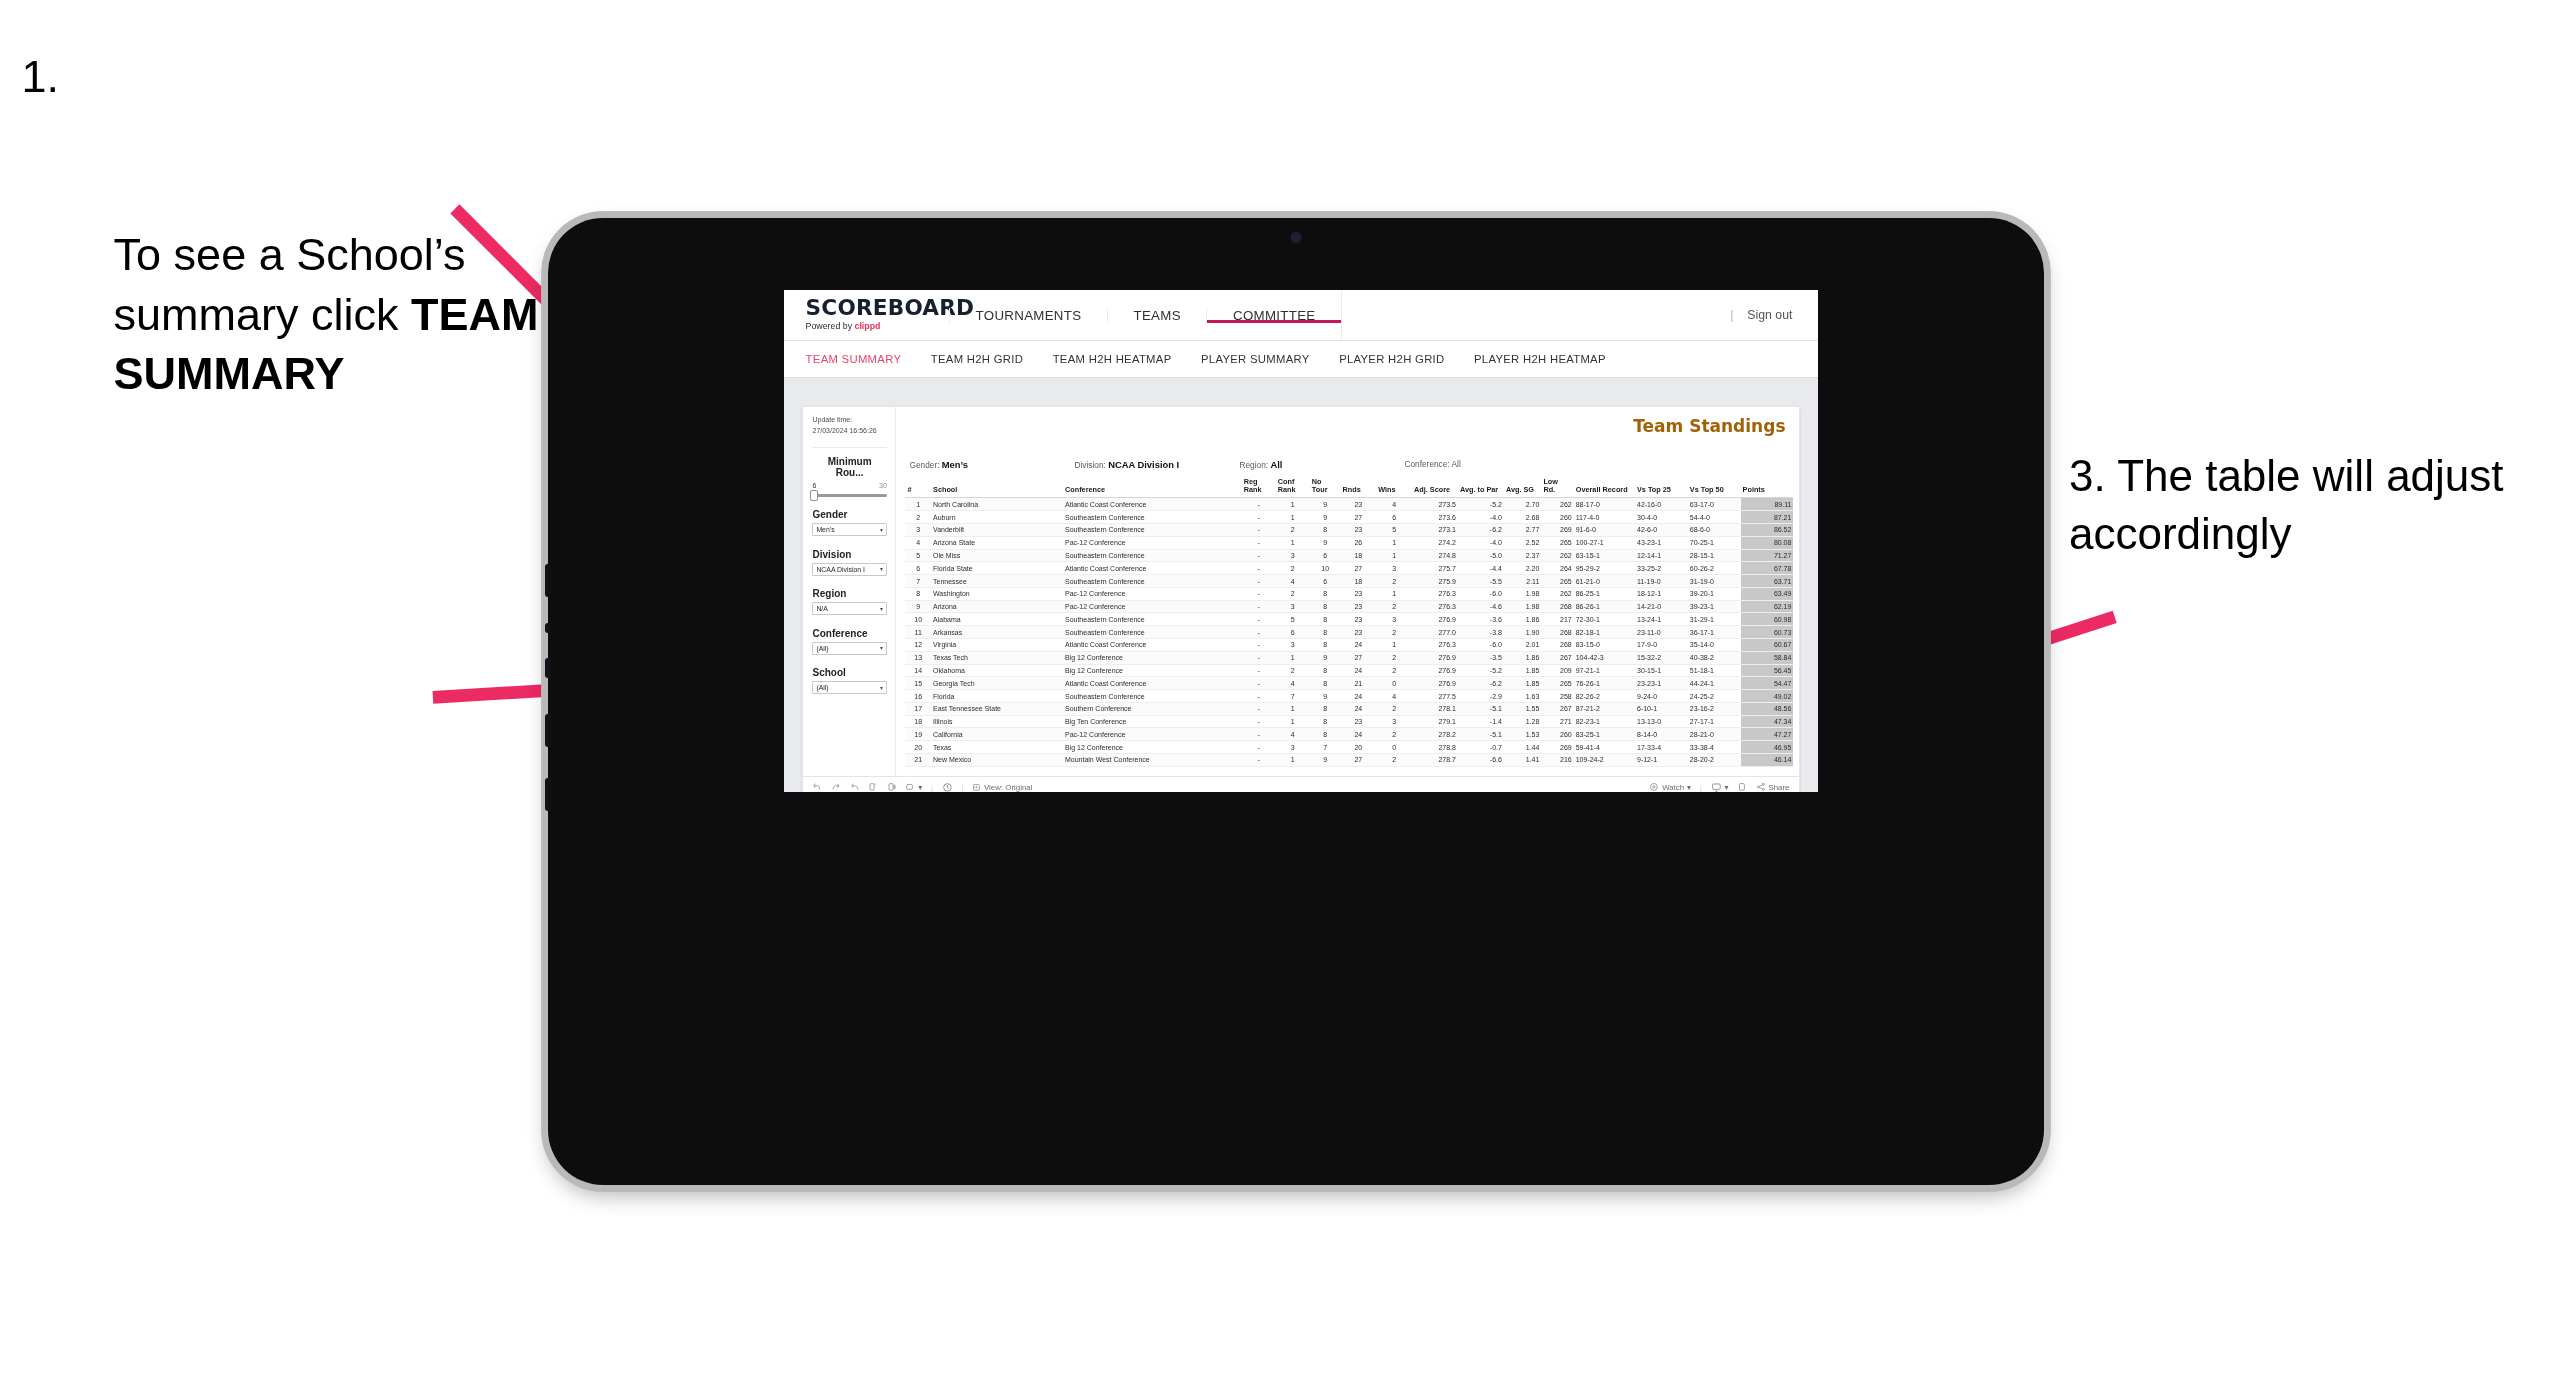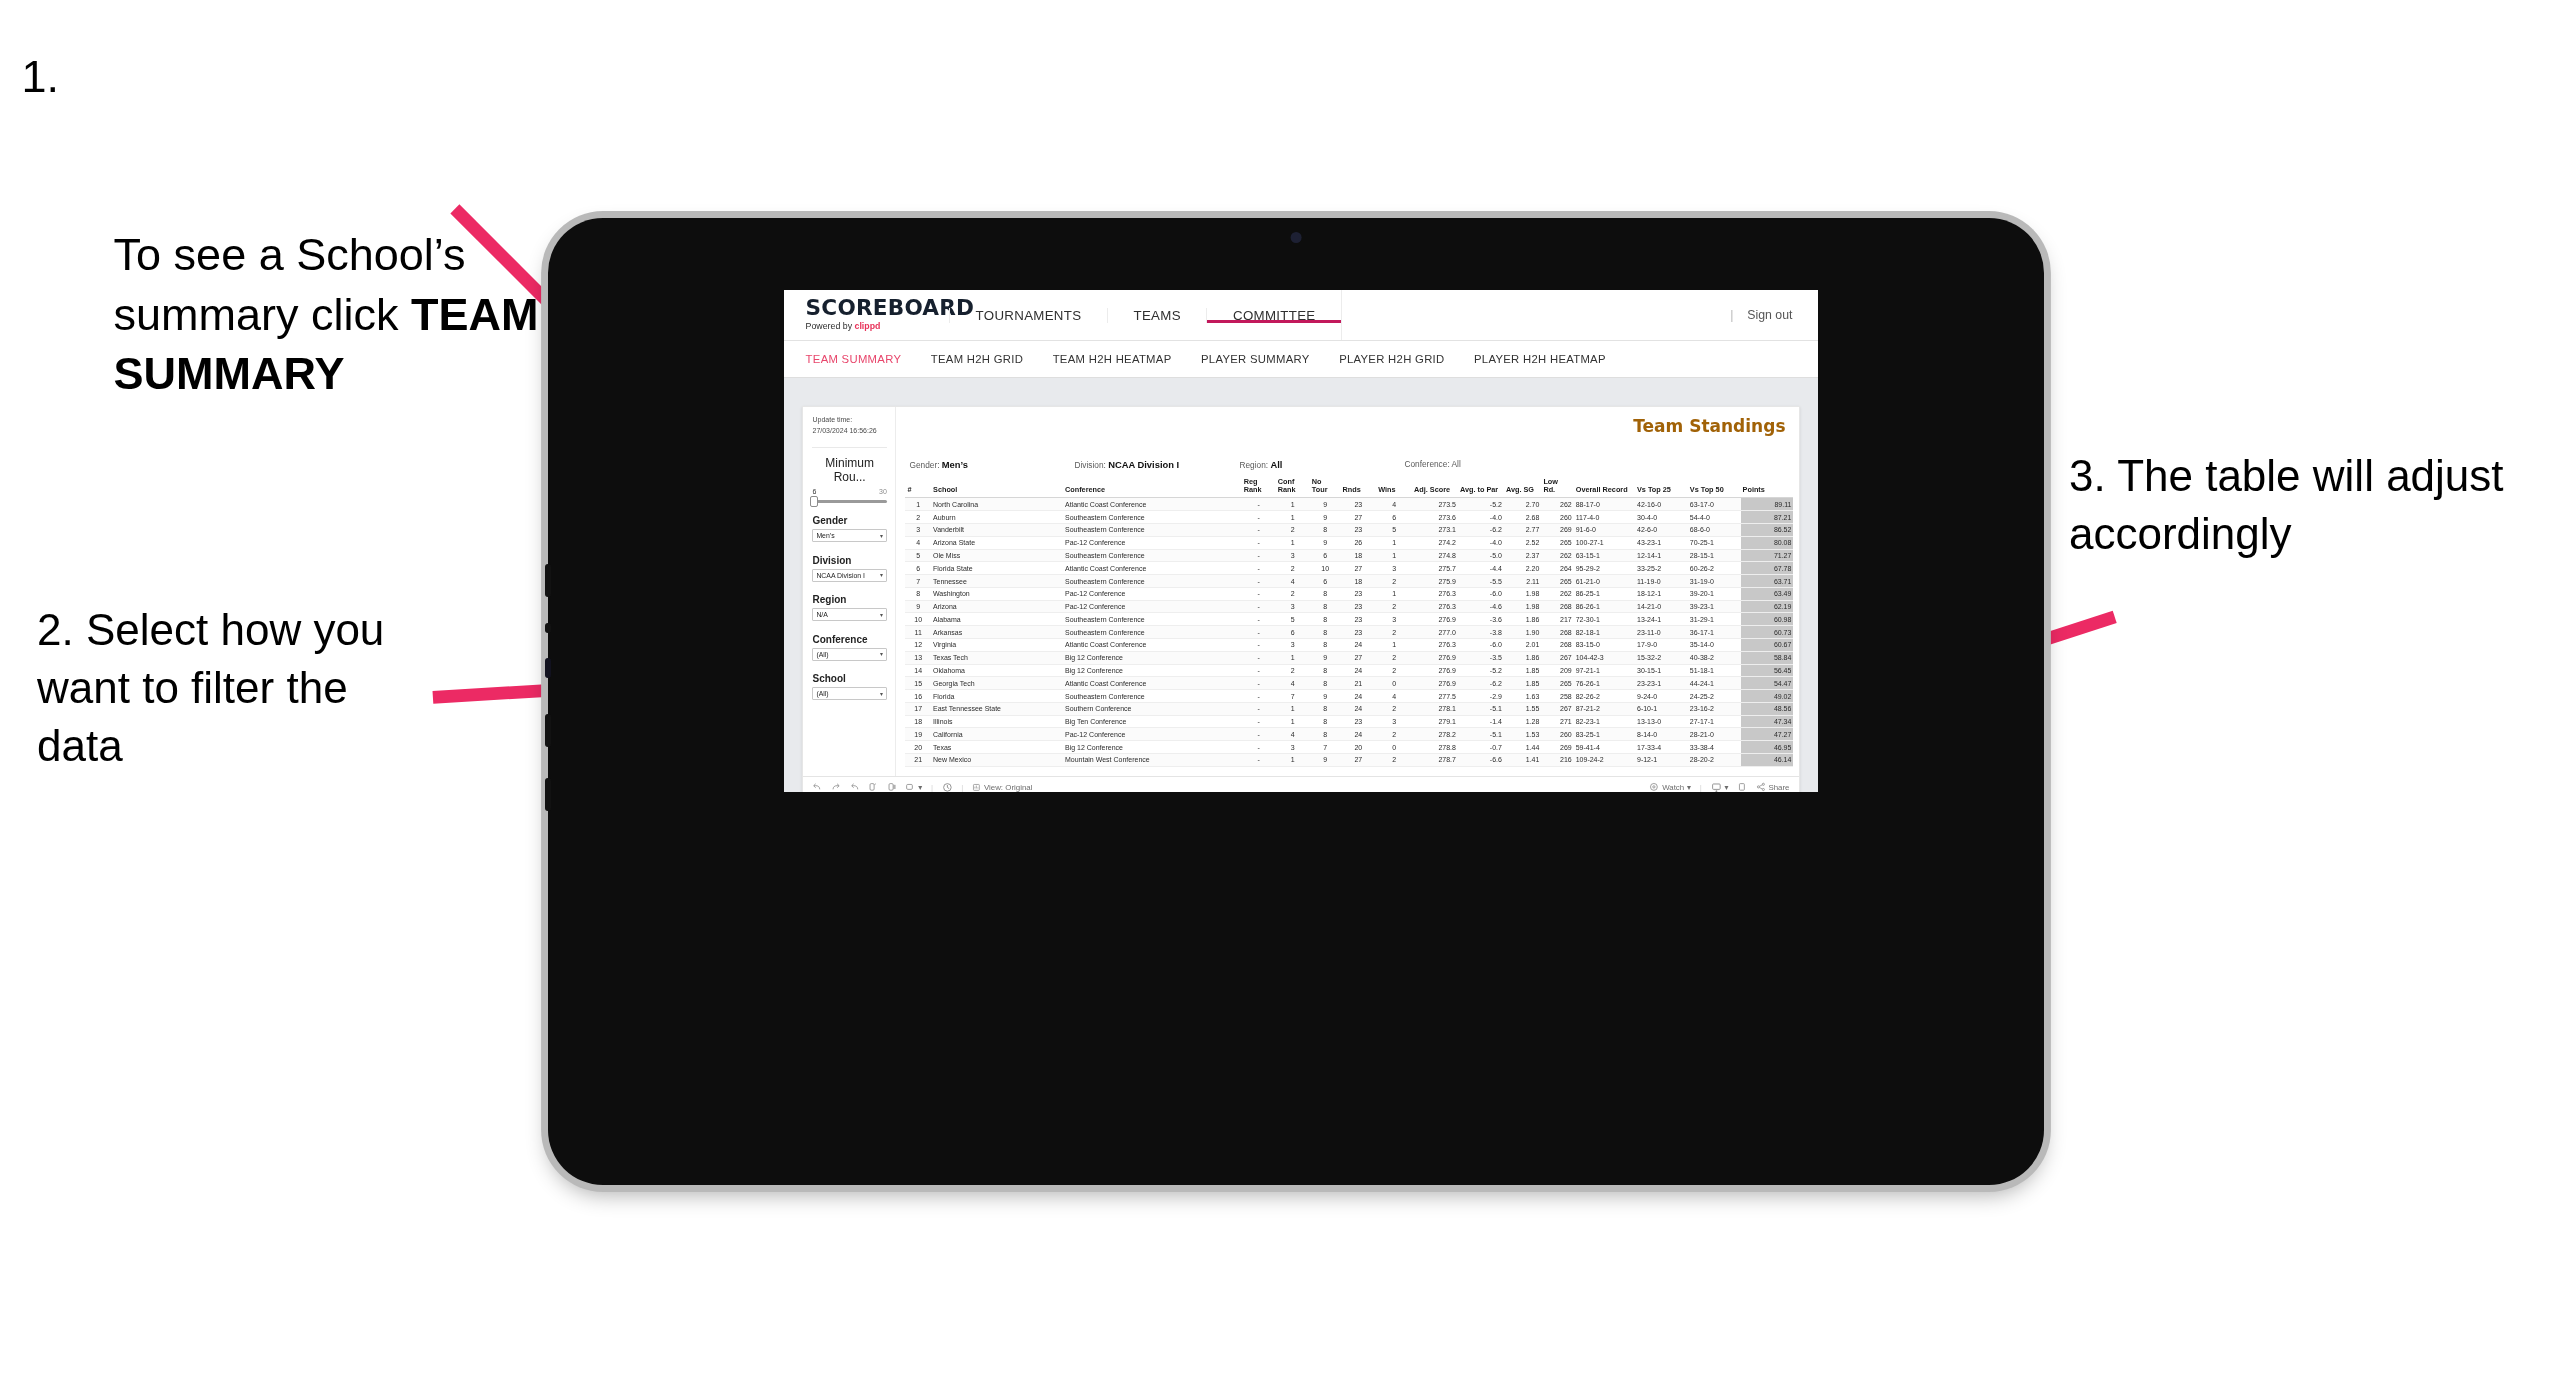--- a/index.html
+++ b/index.html
@@ -111,21 +111,21 @@
   .fsep { border-top: 1px solid #e9e9e9; margin: 10.8px 0 7.9px 0; }
   .fgroup { margin-bottom: 12.8px; }
   .flabel { font-size: 10px; font-weight: bold; color: #222; margin-bottom: 2.9px; }
   .fselect {
     height: 12.8px; border: 1px solid #c8c8c8; background: #fff; border-radius: 1px;
     font-size: 6.9px; color: #222; display: flex; align-items: center;
     padding: 0 2.9px; justify-content: space-between; cursor: pointer;
   }
   .fselect .caret { font-size: 5.9px; color: #555; }
   .slidergroup { text-align: center; }
-  .sliderlabel { font-size: 12px; font-weight: normal; color: #222; }
+  .sliderlabel { font-size: 10px; font-weight: bold; color: #222; }
   .sliderends { display: flex; justify-content: space-between; font-size: 7px; color: #333; margin-top: 3.9px; }
   .sliderends .max { color: #8b8b8b; }
   .slidertrack {
     position: relative; height: 2.9px; background: #9a9a9a; border-radius: 2px; margin-top: 4.9px;
   }
   .sliderknob {
     position: absolute; left: -2px; top: -3.9px; width: 7.9px; height: 10.8px;
     background: #fff; border: 1px solid #8d8d8d; border-radius: 2px;
   }
 
@@ -170,21 +170,20 @@
 </head>
 <body>
 
 <div id="stage">
 
   <div class="anno anno-1">
     <span class="num">1.</span>
     <span class="body"><span>To see a School’s summary click </span><b>TEAM SUMMARY</b></span>
   </div>
 
-  <div class="anno anno-2">2. Select how you want to filter the data</div>
 
   <div class="anno anno-3">3. The table will adjust accordingly</div>
 
   <svg class="arrow" style="left:447px; top:201px; width:187px; height:187px;" viewBox="0 0 190 190">
     <defs>
       <marker id="ah1" markerWidth="5" markerHeight="5" refX="2.2" refY="2.5" orient="auto">
         <path d="M0,0 L5,2.5 L0,5 Z" fill="#ec2a64"></path>
       </marker>
     </defs>
     <line x1="8" y1="8" x2="148" y2="148" stroke="#ec2a64" stroke-width="13" marker-end="url(#ah1)"></line>

